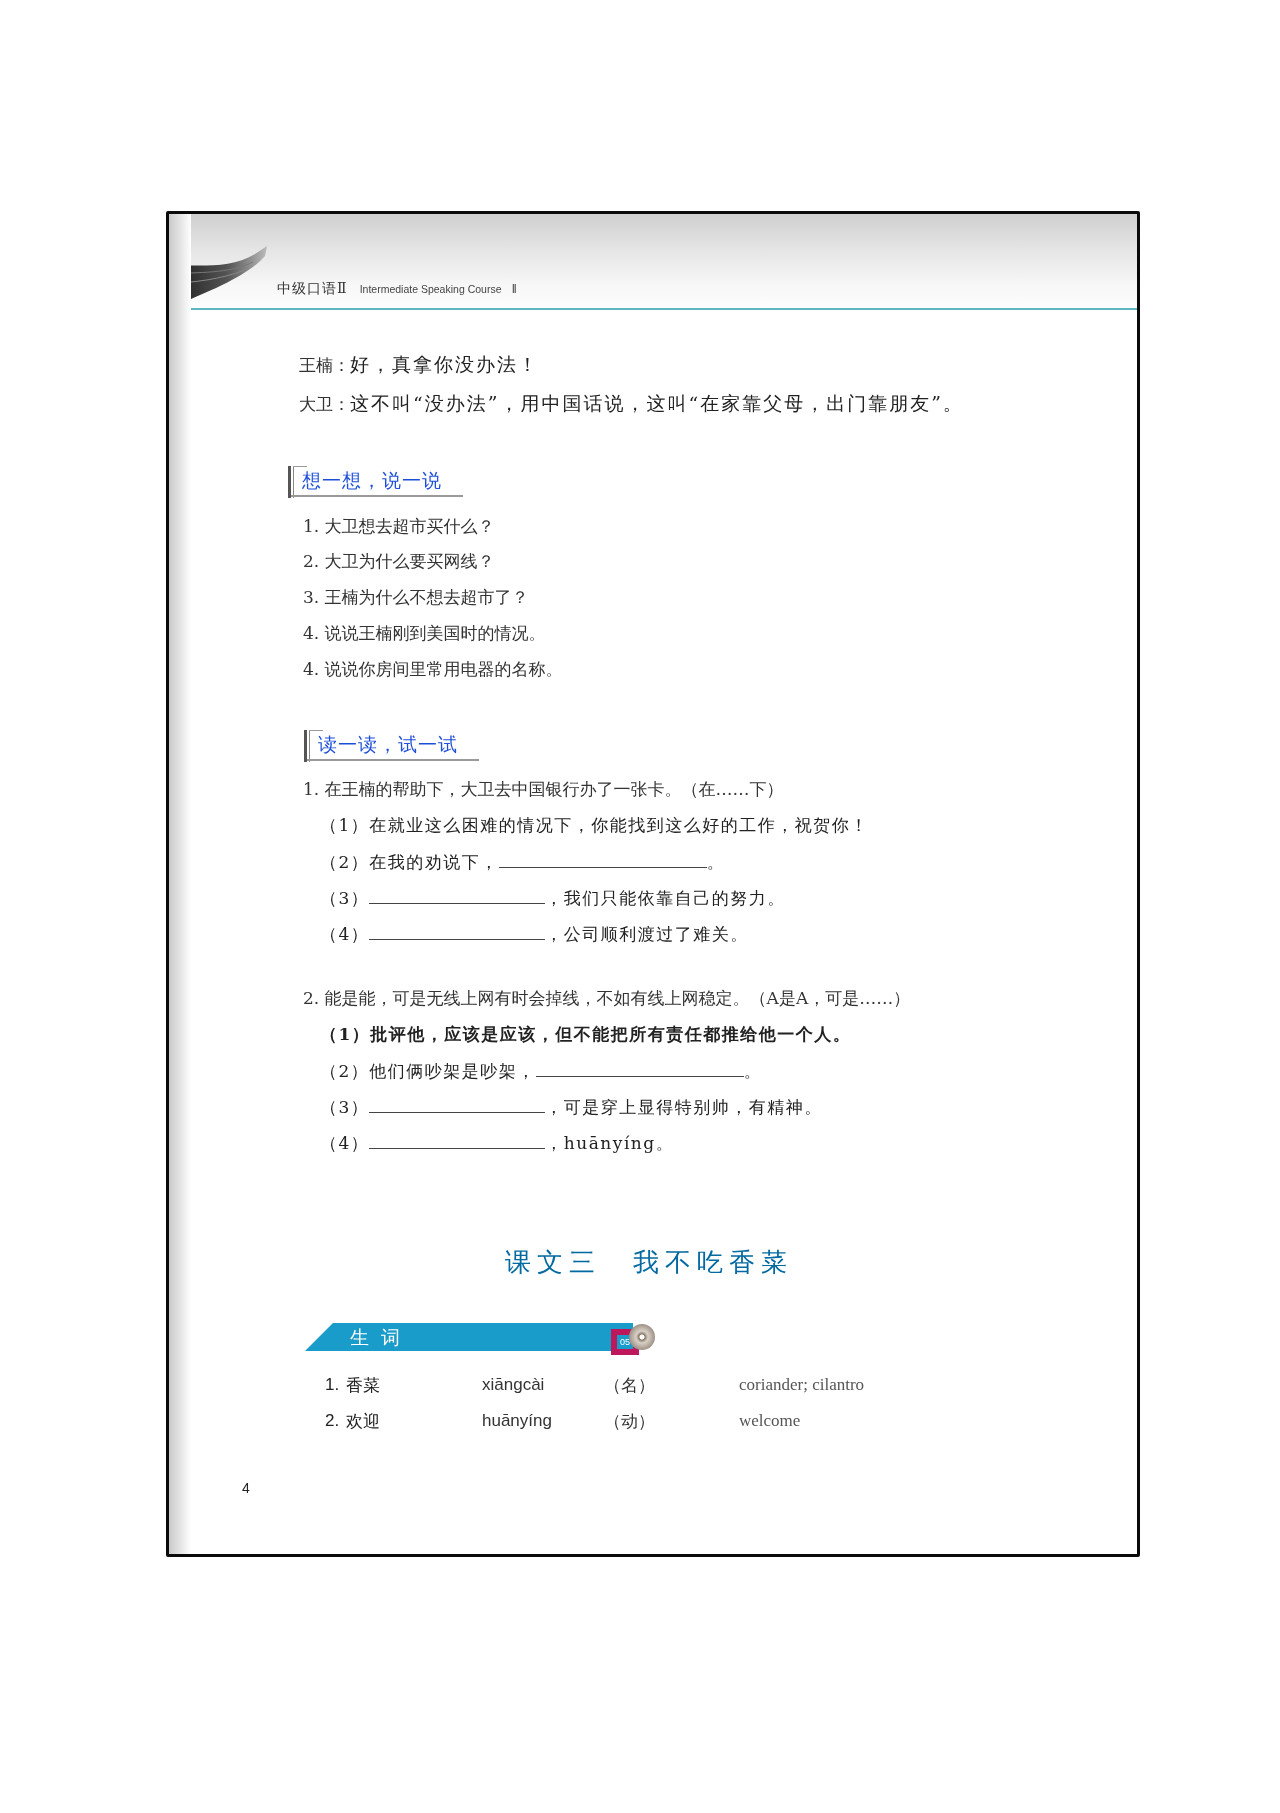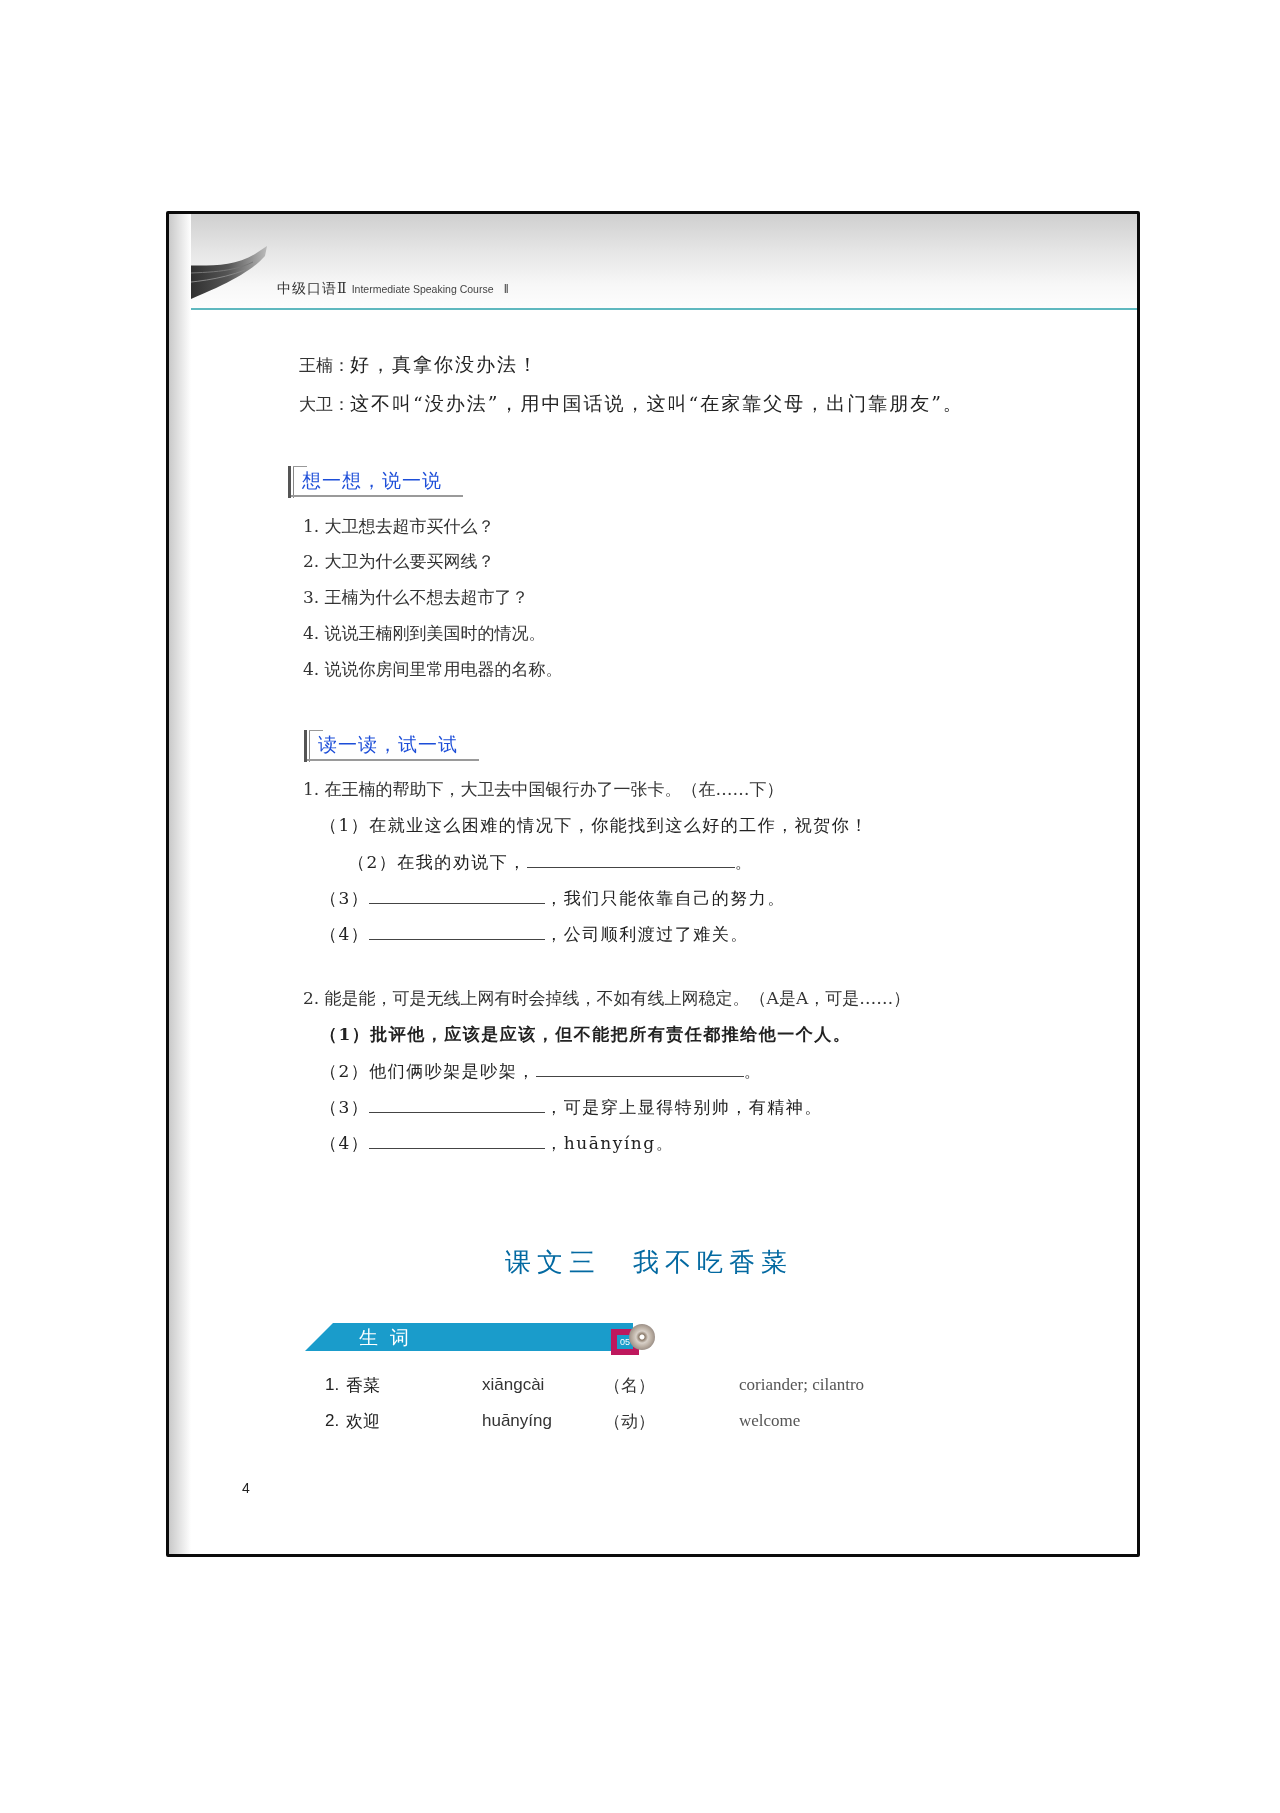--- a/index.html
+++ b/index.html
@@ -8,39 +8,39 @@
   .page { position:absolute; left:166px; top:211px; width:974px; height:1346px;
           border:3px solid #0a0a0a; border-radius:2px; background:#fff; box-sizing:border-box; }
   .left-shade { position:absolute; left:0; top:0; bottom:0; width:22px;
           background:linear-gradient(to right,#c9c9c9,#f4f4f4 80%,#fff); }
   .header-band { position:absolute; left:0; right:0; top:0; height:94px;
           background:linear-gradient(to bottom,#cfcfcf 0%,#e6e6e6 40%,#f7f7f7 75%,#fdfdfd 100%); }
   .teal-line { position:absolute; left:0; right:0; top:94px; height:2px; background:#5fb8bf; }
   .eave { position:absolute; left:0; top:30px; width:104px; height:64px; }
   .running-head { position:absolute; left:108px; top:66px; font-size:13px; color:#333; white-space:nowrap; }
   .running-head .cn { font-family:"DejaVu Serif", serif; font-size:14px; letter-spacing:1px; }
-  .running-head .en { font-family:"Liberation Sans", sans-serif; font-size:10.5px; margin-left:0; color:#444; }
+  .running-head .en { font-family:"Liberation Sans", sans-serif; font-size:10.5px; margin-left:8px; color:#444; }
   .running-head .bars { font-family:"Liberation Sans", sans-serif; font-size:12px; margin-left:6px; }
 
   .abs { position:absolute; white-space:nowrap; }
   .dialog { font-size:19px; letter-spacing:2px; }
   .dialog .spk { font-family:"DejaVu Sans", sans-serif; font-size:17px; color:#333; letter-spacing:0; }
   .sec-head { position:absolute; height:32px; }
   .sec-head .bar1 { position:absolute; left:0; top:0; width:3px; height:32px; background:#555; }
   .sec-head .bar2 { position:absolute; left:5px; top:0; width:1px; height:32px; background:#888; }
   .sec-head .topbar { position:absolute; left:5px; top:0; width:14px; height:1px; background:#999; }
   .sec-head .under { position:absolute; left:3px; top:29px; height:2px; background:#9a9a9a; }
   .sec-head .txt { position:absolute; left:14px; top:2px; font-family:"DejaVu Sans", sans-serif;
           font-size:19px; color:#1d4ed8; letter-spacing:1px; }
   .q { font-size:17px; color:#333; }
   .sub { font-size:17px; color:#222; letter-spacing:1.5px; }
   .blank { display:inline-block; border-bottom:1.5px solid #444; height:18px; vertical-align:baseline; }
   .title { font-family:Liberation Mono, monospace; font-size:26px; letter-spacing:6px; color:#0369a1; }
   .banner { position:absolute; left:139px; top:1113px; width:330px; height:28px; }
-  .banner-text { position:absolute; left:45px; top:2px; font-family:"DejaVu Sans", sans-serif; font-size:19px; color:#fff; letter-spacing:12px;margin-left:9px; }
+  .banner-text { position:absolute; left:45px; top:2px; font-family:"DejaVu Sans", sans-serif; font-size:19px; color:#fff; letter-spacing:12px; }
   .badge { position:absolute; left:306px; top:6px; width:16px; height:14px; border:6px solid #be185d;
            font-family:"Liberation Sans", sans-serif; font-size:9px; color:#fff; text-align:center; line-height:14px; }
   .cd { position:absolute; left:324px; top:1px; width:26px; height:26px; border-radius:50%;
         background:radial-gradient(circle,#fff 0 2px,#8a7a6a 3px,#d8d0c8 6px,#b8aca0 10px,#9c9088 13px); }
   .vocab { font-size:17px; }
   .vocab .num { font-family:"Liberation Sans", sans-serif; color:#222; }
   .vocab .py { font-family:"Liberation Sans", sans-serif; color:#333; }
   .vocab .pos { color:#333; }
   .vocab .en { font-family:"Liberation Serif", serif; color:#555; font-size:17px; }
   .pagenum { font-family:"Liberation Sans", sans-serif; font-size:14px; color:#222; }
@@ -97,21 +97,21 @@
     <div class="bar2"></div>
     <div class="topbar"></div>
   <div class="under" style="width:172px;"></div>
   <span class="txt">读一读，试一试</span>
 </div>
 
 <div class="abs q" style="left:303px; top:778px;">1. 在王楠的帮助下，大卫去中国银行办了一张卡。（在……下）</div>
 <div class="abs sub" style="left:320px; top:814px;">
   <span>（1）</span><span>在就业这么困难的情况下，你能找到这么好的工作，祝贺你！</span>
 </div>
-<div class="abs sub" style="left:320px; top:849px;margin-left:28px;">
+<div class="abs sub" style="left:320px; top:849px;">
   <span>（2）</span><span>在我的劝说下，</span><span class="blank" style="width:208px;"></span><span>。</span>
 </div>
 <div class="abs sub" style="left:320px; top:885px;">
   <span>（3）</span><span class="blank" style="width:176px;"></span><span>，我们只能依靠自己的努力。</span>
 </div>
 <div class="abs sub" style="left:320px; top:921px;">
   <span>（4）</span><span class="blank" style="width:176px;"></span><span>，公司顺利渡过了难关。</span>
 </div>
 
 <div class="abs q" style="left:303px; top:987px;">2. 能是能，可是无线上网有时会掉线，不如有线上网稳定。（A是A，可是……）</div>

